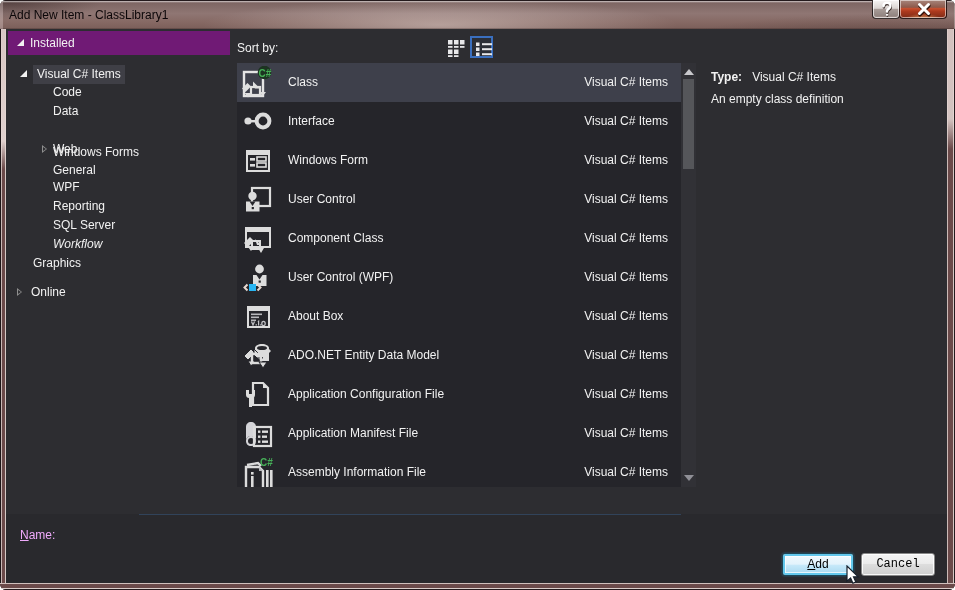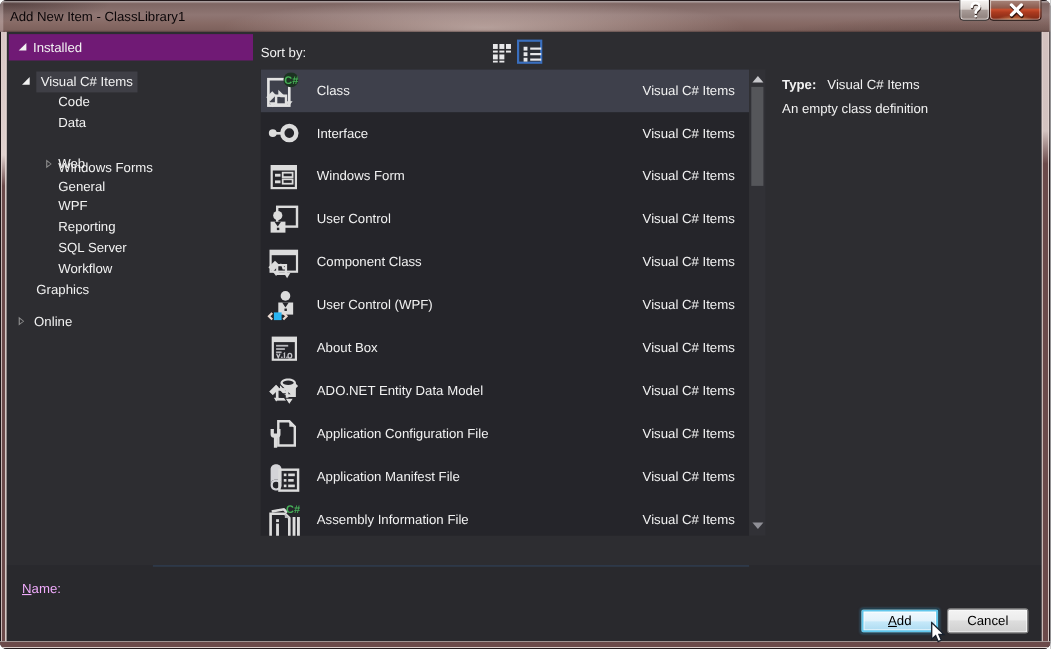--- a/index.html
+++ b/index.html
@@ -94,21 +94,21 @@
 #namebox { position:absolute; left:138px; top:523px; width:538px; height:23px; background:#36363e;
   border:2px solid #3b79ba; color:#fff; font-size:12px; line-height:19px; padding-left:5px; }
 #caret { display:inline-block; width:1px; height:13px; background:#e8e8e8; vertical-align:-2px; margin-left:1px; }
 .w7btn { position:absolute; top:553px; height:23px; border-radius:3px; font-size:12px; color:#000;
   text-align:center; line-height:21px; }
 #addbtn { left:782px; width:72px; border:1px solid #1e4656;
   background: linear-gradient(180deg,#f2fafe 0%, #e3f3fc 48%, #c5e8f9 55%, #a8d8f0 100%);
   box-shadow: inset 0 0 0 2px #62c7ec, inset 0 0 0 3px rgba(255,255,255,0.7), 0 0 2px rgba(70,160,215,0.5); }
 #cancelbtn { left:861px; width:74px; border:1px solid #888888;
   background: linear-gradient(180deg,#f4f4f4 0%, #ececec 45%, #dddddd 50%, #cfcfcf 100%);
-  box-shadow: inset 0 0 0 1px rgba(255,255,255,0.85); }
+  box-shadow: inset 0 0 0 1px rgba(255,255,255,0.85); font-family: Liberation Mono, monospace; }
 #cursor { position:absolute; left:846px; top:565px; }
 svg text { font-family:"Liberation Sans", sans-serif; }
 </style>
 </head>
 <body>
 <div id="win">
   <div id="client"></div>
   <div id="botpanel"></div>
   <div id="blueline"></div>
   <div id="titlebar">
@@ -146,21 +146,21 @@
       <span class="tsel" style="position:absolute; left:33px; top:1px;">Visual C# Items</span>
     </div>
   <div class="trow" style="left:53px; top:83px;">Code</div>
   <div class="trow" style="left:53px; top:102px;">Data</div>
   <div class="trow" style="left:53px; top:121px;margin-top:40px;">General</div>
   <div class="trow" style="left:53px; top:140px;"><span class="tri-col" style="left:-11px; top:5px;"></span>Web</div>
   <div class="trow" style="left:53px; top:143px;">Windows Forms</div>
   <div class="trow" style="left:53px; top:178px;">WPF</div>
   <div class="trow" style="left:53px; top:197px;">Reporting</div>
   <div class="trow" style="left:53px; top:216px;">SQL Server</div>
-  <div class="trow" style="left:53px; top:235px;">Workflow</div>
+  <div class="trow" style="left:53px; top:235px;font-style:italic;">Workflow</div>
   <div class="trow" style="left:33px; top:254px;">Graphics</div>
   <div class="trow" style="left:31px; top:283px;"><span class="tri-col" style="left:-14px; top:5px;"></span>Online</div>
 
   <div id="sortlbl">Sort by:</div>
   <div id="gridbtn">
     <svg width="17" height="17" viewBox="0 0 17 17">
       <g fill="#e8e8ea">
         <rect x="0" y="0" width="4.5" height="4.5"></rect>
           <rect x="6" y="0" width="4.5" height="4.5"></rect>
           <rect x="12" y="0" width="4.5" height="4.5"></rect>

